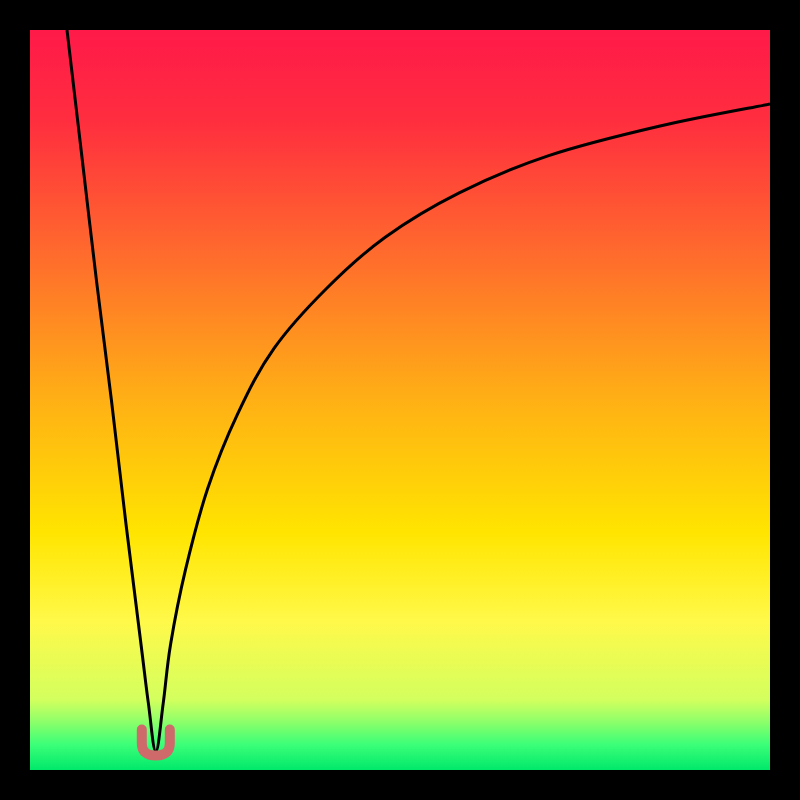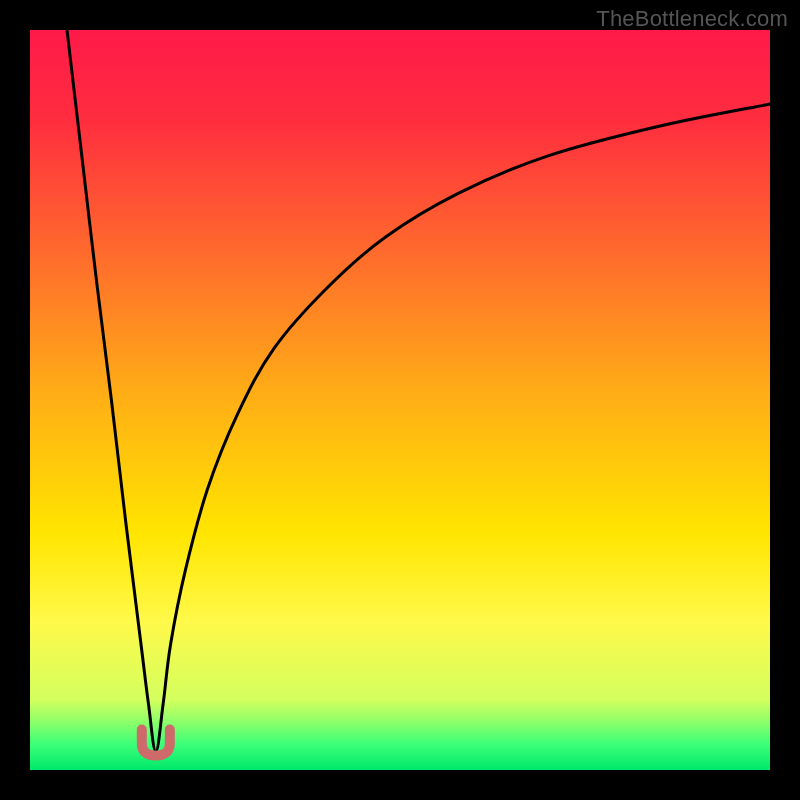--- a/index.html
+++ b/index.html
@@ -55,14 +55,13 @@
             <stop offset="93.5%" stop-color="#8dff6a"></stop>
             <stop offset="96.5%" stop-color="#3dff78"></stop>
             <stop offset="100%" stop-color="#00e86b"></stop>
           </linearGradient>
       </defs>
       <rect id="bg-rect" x="0" y="0" width="740" height="740" fill="url(#bg-grad)"></rect>
       <path id="curve" fill="none" stroke-width="3" d="M 37,0 C 39.664,22.644000000000013 46.47200000000001,80.51200000000009 51.800000000000004,125.80000000000007 C 57.128,171.08800000000005 61.27199999999999,207.64399999999998 66.6,251.59999999999997 C 71.928,295.5559999999999 76.072,326.044 81.4,370 C 86.72800000000001,413.956 90.872,451.84399999999994 96.2,495.79999999999995 C 101.528,539.756 107.004,582.2320000000001 111,614.2 C 114.996,646.168 115.736,654.086 118.4,673.4 C 121.06400000000001,692.7139999999999 123.13600000000001,721.5 125.80000000000001,721.5 C 128.464,721.5 130.536,692.7139999999999 133.2,673.4 C 135.86399999999998,654.086 136.60399999999998,638.176 140.6,614.2 C 144.596,590.224 148.74,568.172 155.4,540.2 C 162.06,512.2280000000001 168.27599999999998,486.772 177.6,458.8 C 186.924,430.82800000000003 195.21200000000002,410.108 207.20000000000002,384.8 C 219.18800000000002,359.492 228.216,340.84400000000005 244.20000000000002,318.20000000000005 C 260.184,295.55600000000004 276.02,278.98 296,259 C 315.98,239.02 331.224,224.51600000000005 355.2,207.20000000000005 C 379.176,189.88400000000004 399.89599999999996,177.45199999999994 429.2,162.79999999999995 C 458.504,148.14799999999997 482.036,137.78800000000004 518,125.80000000000007 C 553.9639999999999,113.81200000000008 589.04,105.52400000000006 629,96.20000000000005 C 668.96,86.87600000000003 720.02,77.99600000000001 740,74" stroke="#000000"></path>
       <path id="marker" stroke-width="10" fill="none" stroke-linecap="round" stroke-linejoin="round" d="M 111.80000000000001,699.5 L 111.80000000000001,713.5 Q 111.80000000000001,725.5 125.80000000000001,725.5 Q 139.8,725.5 139.8,713.5 L 139.8,699.5" stroke="#cf6a6a"></path>
     </svg>
   </div>
-  <div class="watermark">TheBottleneck.com</div>
 </div>
 
 </body></html>

